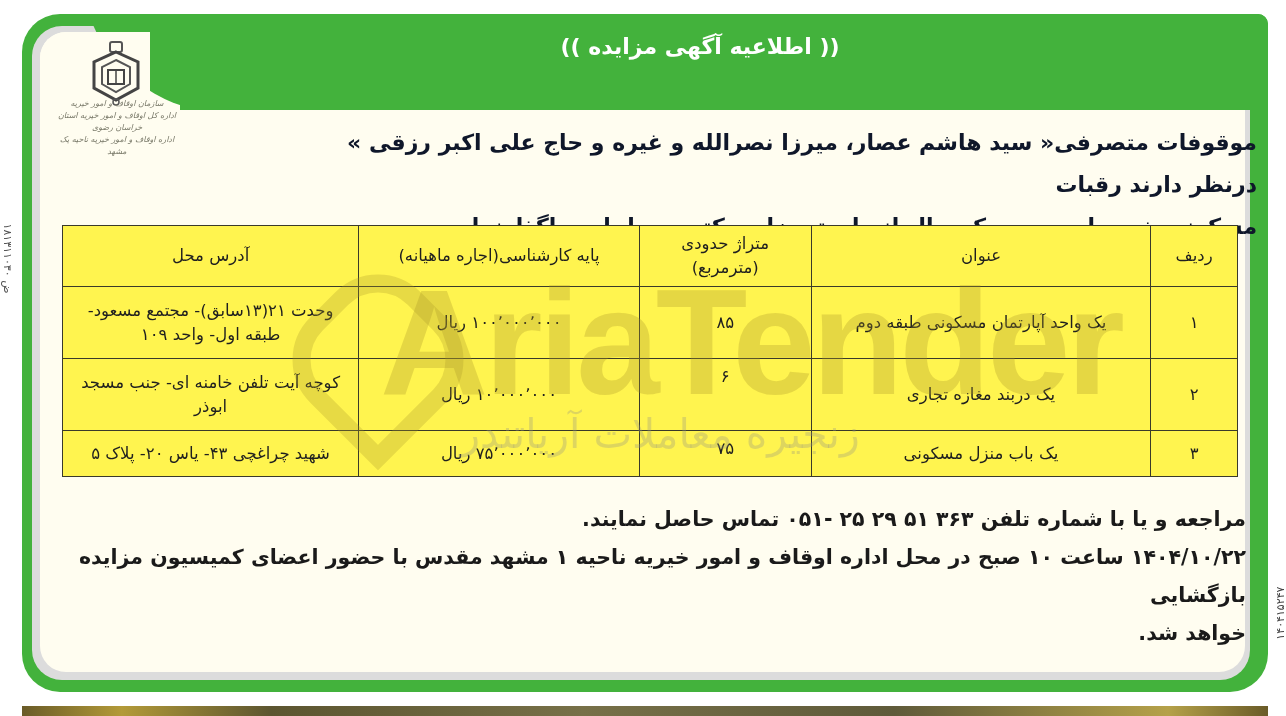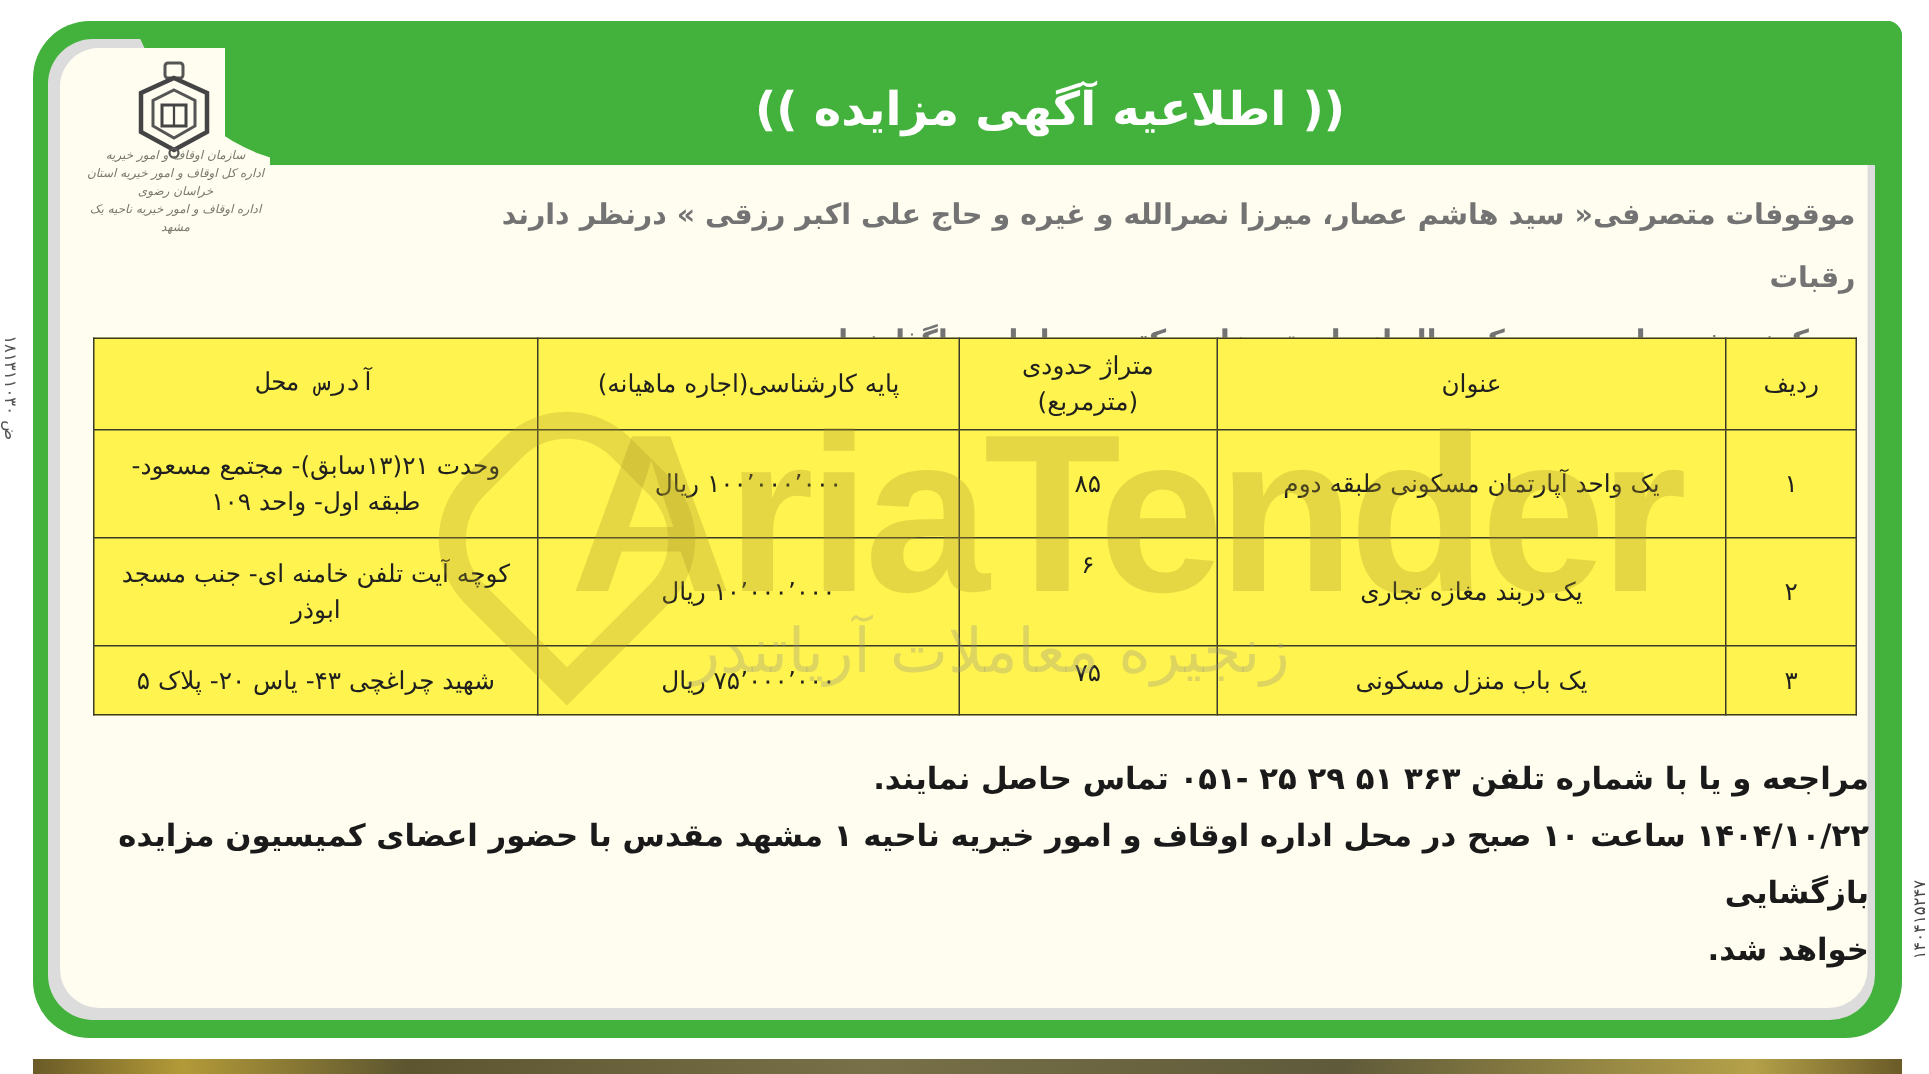--- a/index.html
+++ b/index.html
@@ -7,33 +7,33 @@
        font-family:"DejaVu Sans","Liberation Sans",sans-serif;color:#1b1b1b;}
   .frame{position:absolute;left:22px;top:14px;width:1246px;height:678px;background:#43b23c;
          border-radius:38px 10px 38px 38px;}
   .inset{position:absolute;left:32px;top:26px;width:1218px;height:654px;background:#dcdcdc;border-radius:30px;}
   .paper{position:absolute;left:40px;top:32px;width:1205px;height:640px;background:#fffdf0;border-radius:26px;}
   .band{position:absolute;left:180px;top:14px;width:1088px;height:96px;background:#43b23c;
         border-radius:0 10px 0 0;}
   .band-curve{position:absolute;left:120px;top:14px;width:160px;height:96px;background:#43b23c;
         border-radius:0 0 0 90px / 0 0 0 96px;transform:skewX(18deg);transform-origin:bottom left;}
   .band-cover{position:absolute;left:40px;top:32px;width:110px;height:90px;background:#fffdf0;border-radius:26px 0 0 0;}
-  .title{position:absolute;left:380px;top:48px;width:640px;height:50px;text-align:center;direction:rtl;
-         color:#ffffff;font-weight:bold;font-size:31px;line-height:50px;letter-spacing:0px;}
+  .title{position:absolute;left:380px;top:22px;width:640px;height:50px;text-align:center;direction:rtl;
+         color:#ffffff;font-weight:bold;font-size:22px;line-height:50px;letter-spacing:0px;}
   .logo{position:absolute;left:62px;top:38px;width:110px;height:130px;}
   .logo-caption{position:absolute;left:56px;top:98px;width:122px;text-align:center;direction:rtl;
          font-size:8px;line-height:12px;color:#7a7a6a;font-style:italic;}
-  .intro{position:absolute;left:292px;top:122px;width:945px;direction:rtl;text-align:right;
-         font-weight:bold;font-size:19px;line-height:42px;color:#737373;}
+  .intro{position:absolute;left:312px;top:122px;width:945px;direction:rtl;text-align:right;
+         font-weight:bold;font-size:22px;line-height:42px;color:#0f172a;}
   table.grid{position:absolute;left:62px;top:225px;width:1176px;height:252px;border-collapse:collapse;
          direction:rtl;background:#fff44f;}
   table.grid td,table.grid th{border:1.5px solid #3a3a2a;text-align:center;vertical-align:middle;
          font-weight:normal;font-size:16.5px;line-height:24px;color:#1f1f1f;padding:0 6px;}
   table.grid th{height:60px;}
-  .c-row{width:77px;}.c-title{width:350px;}.c-area{width:167px;}.c-price{width:281px;}.c-addr{width:300px;font-family:Liberation Mono, monospace;}
+  .c-row{width:77px;}.c-title{width:350px;}.c-area{width:167px;}.c-price{width:281px;}.c-addr{width:300px;}
   .area-top{vertical-align:top !important;padding-top:6px !important;}
   .watermark{position:absolute;left:300px;top:262px;width:680px;height:210px;pointer-events:none;}
   .wm-text{position:absolute;left:80px;top:0;font-family:Liberation Sans, sans-serif;font-weight:bold;
          font-size:150px;line-height:160px;color:rgba(170,150,40,0.30);letter-spacing:-4px;}
   .wm-sub{position:absolute;left:40px;top:148px;width:640px;text-align:center;direction:rtl;
          font-size:41px;letter-spacing:14px;color:rgba(150,150,130,0.32);}
   .wm-ring{position:absolute;left:0;top:20px;width:120px;height:120px;border:18px solid rgba(170,150,40,0.28);
          border-radius:60px 60px 60px 0;transform:rotate(-45deg);}
   .footer{position:absolute;left:48px;top:500px;width:1198px;direction:rtl;text-align:right;
          font-weight:bold;font-size:20.5px;color:#1a1a1a;}

